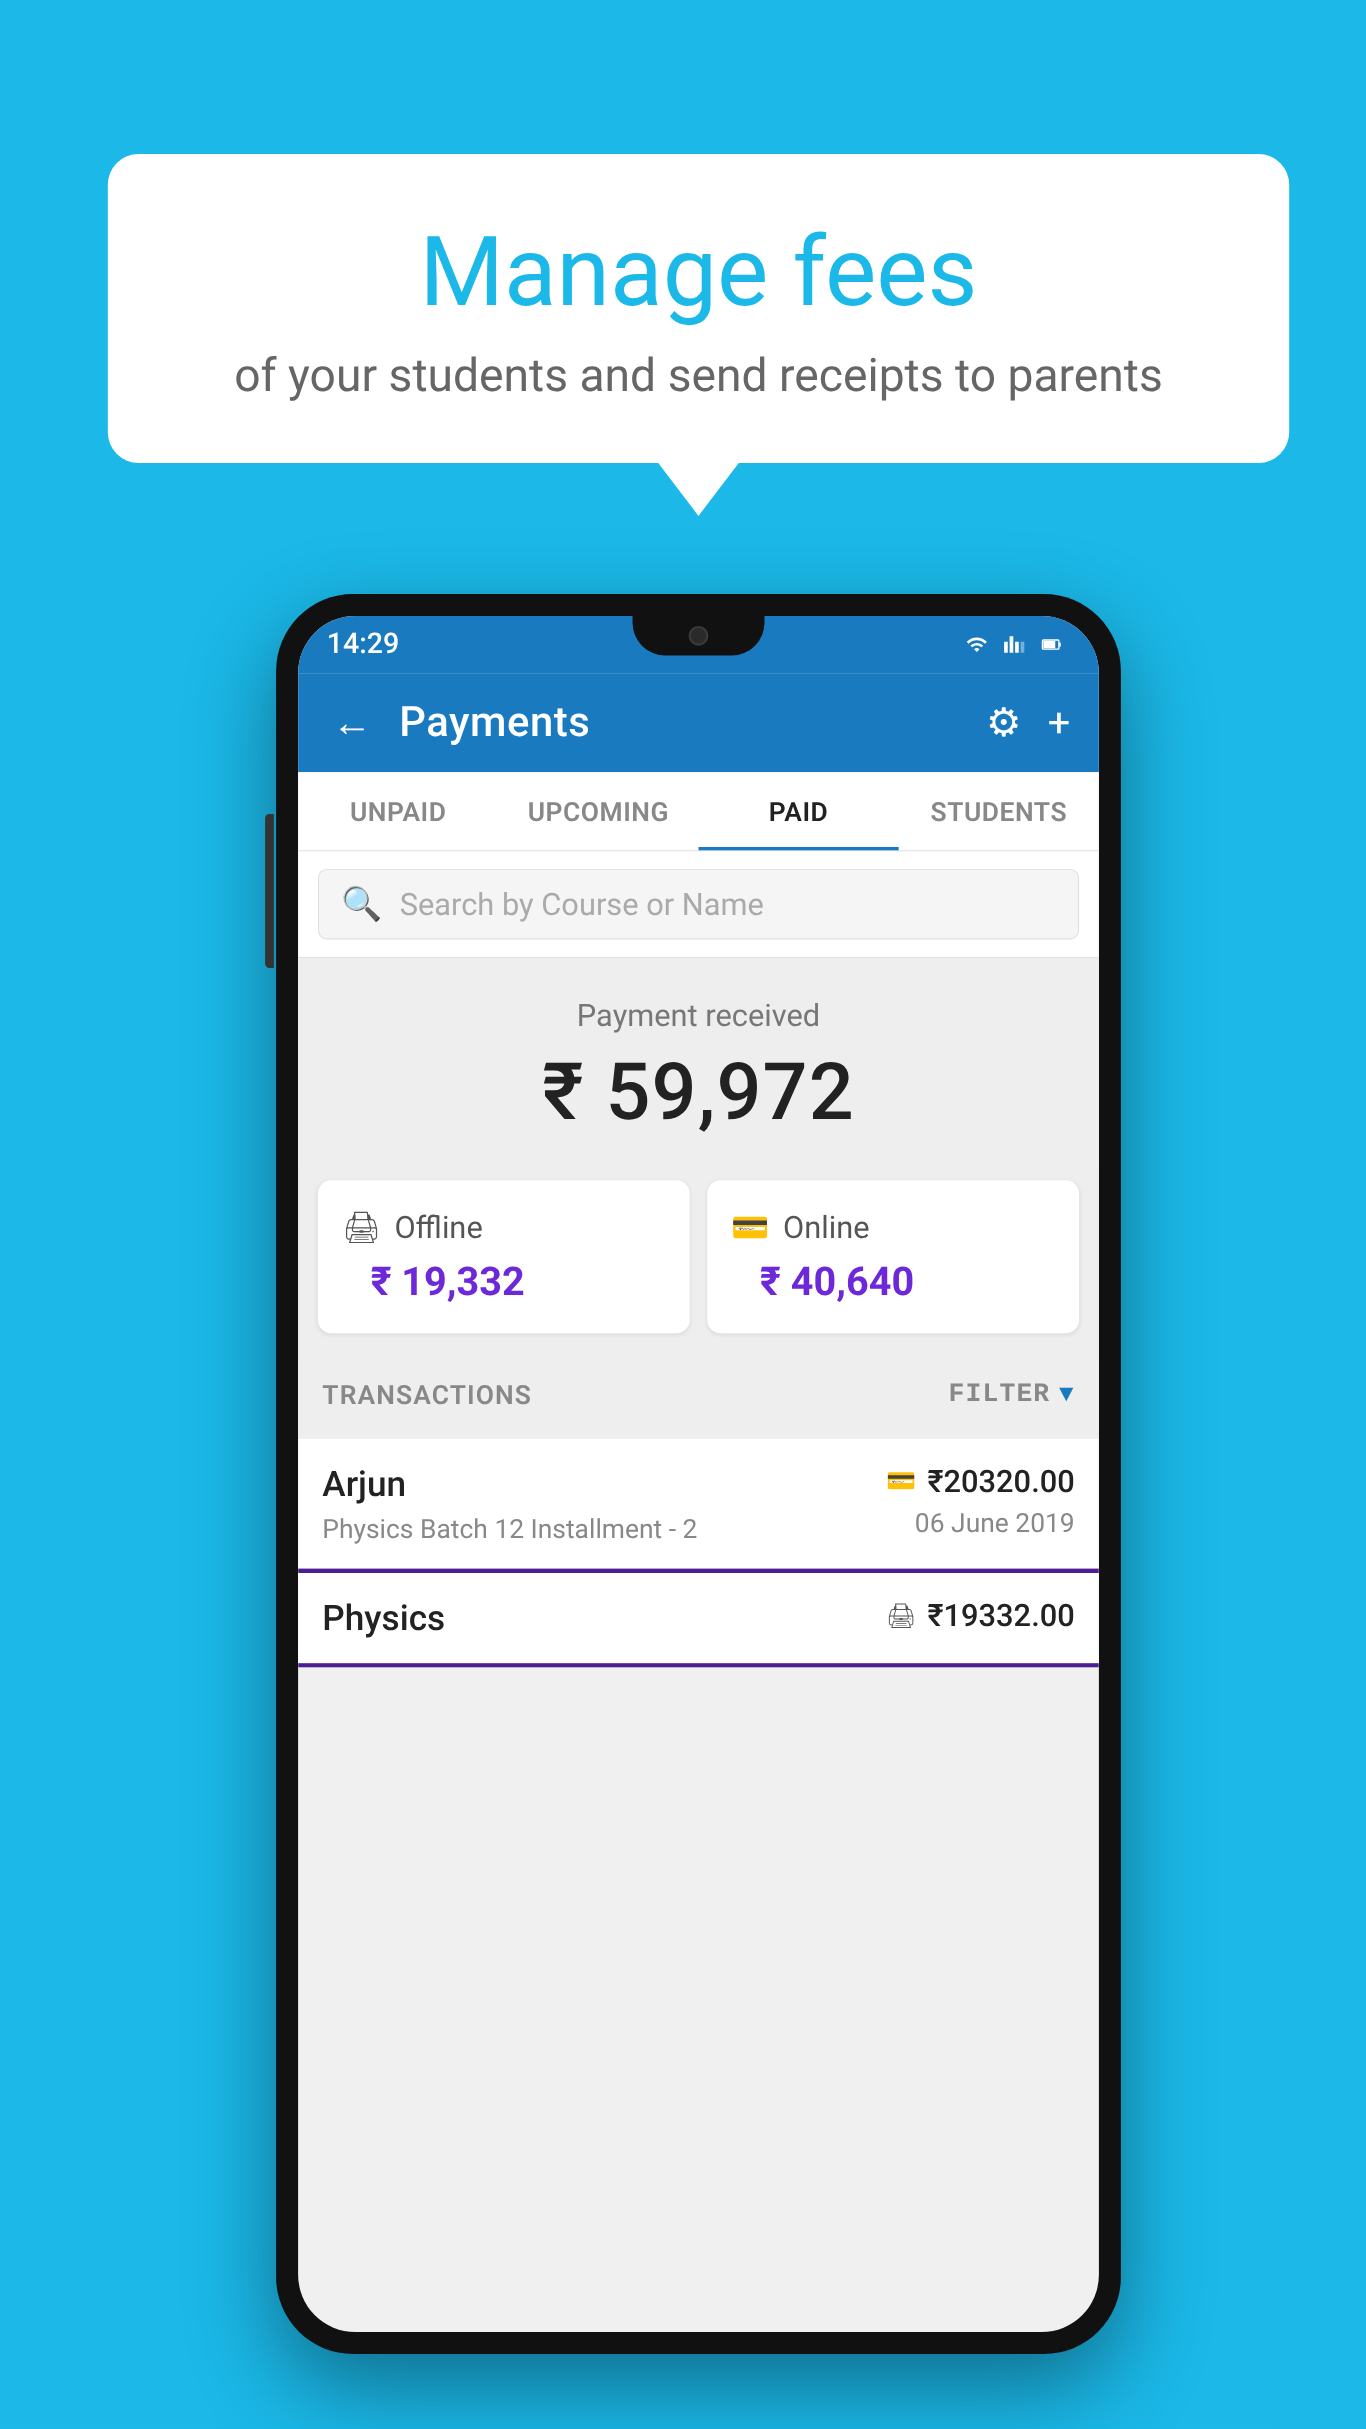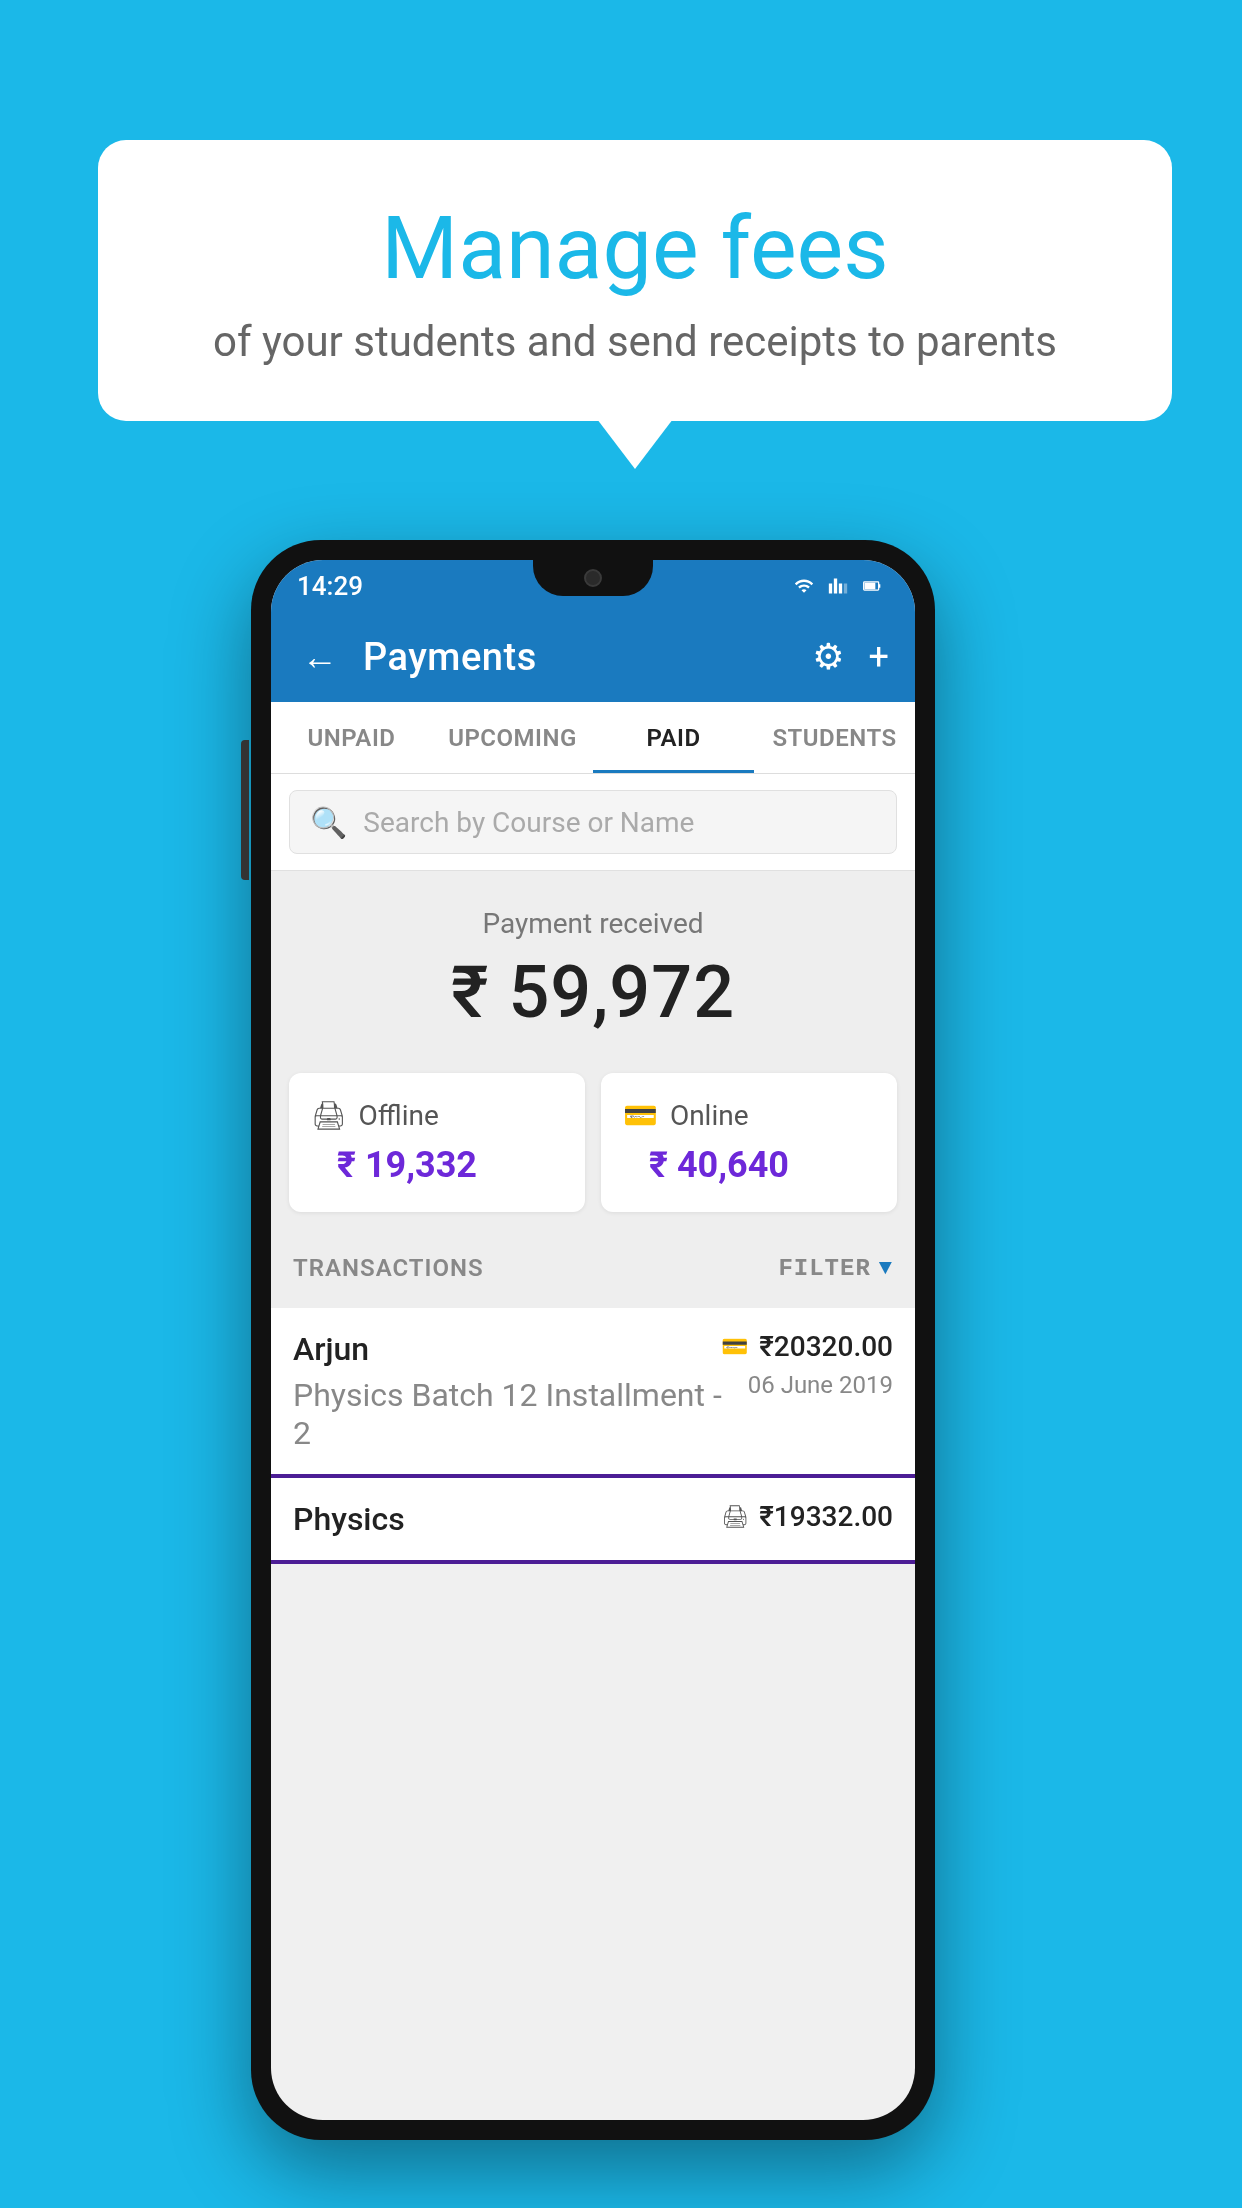--- a/index.html
+++ b/index.html
@@ -64,21 +64,21 @@
       left: 50%;
       transform: translateX(-50%);
       width: 740px;
     }
 
     .phone {
       background: #111;
       border-radius: 70px;
       padding: 0;
       position: relative;
-      width: 684px;
+      width: 768px;
       height: 1600px;
       box-shadow: 0 30px 80px rgba(0,0,0,0.4);
     }
 
     
     .phone::before {
       content: '';
       position: absolute;
       left: -10px;
       top: 200px;
@@ -370,21 +370,21 @@
       gap: 8px;
     }
 
     .transaction-name {
       font-size: 32px;
       font-weight: 500;
       color: #222;
     }
 
     .transaction-course {
-      font-size: 32px;
+      font-size: 24px;
       color: #888;
     }
 
     .transaction-right {
       display: flex;
       flex-direction: column;
       align-items: flex-end;
       gap: 8px;
     }
 

